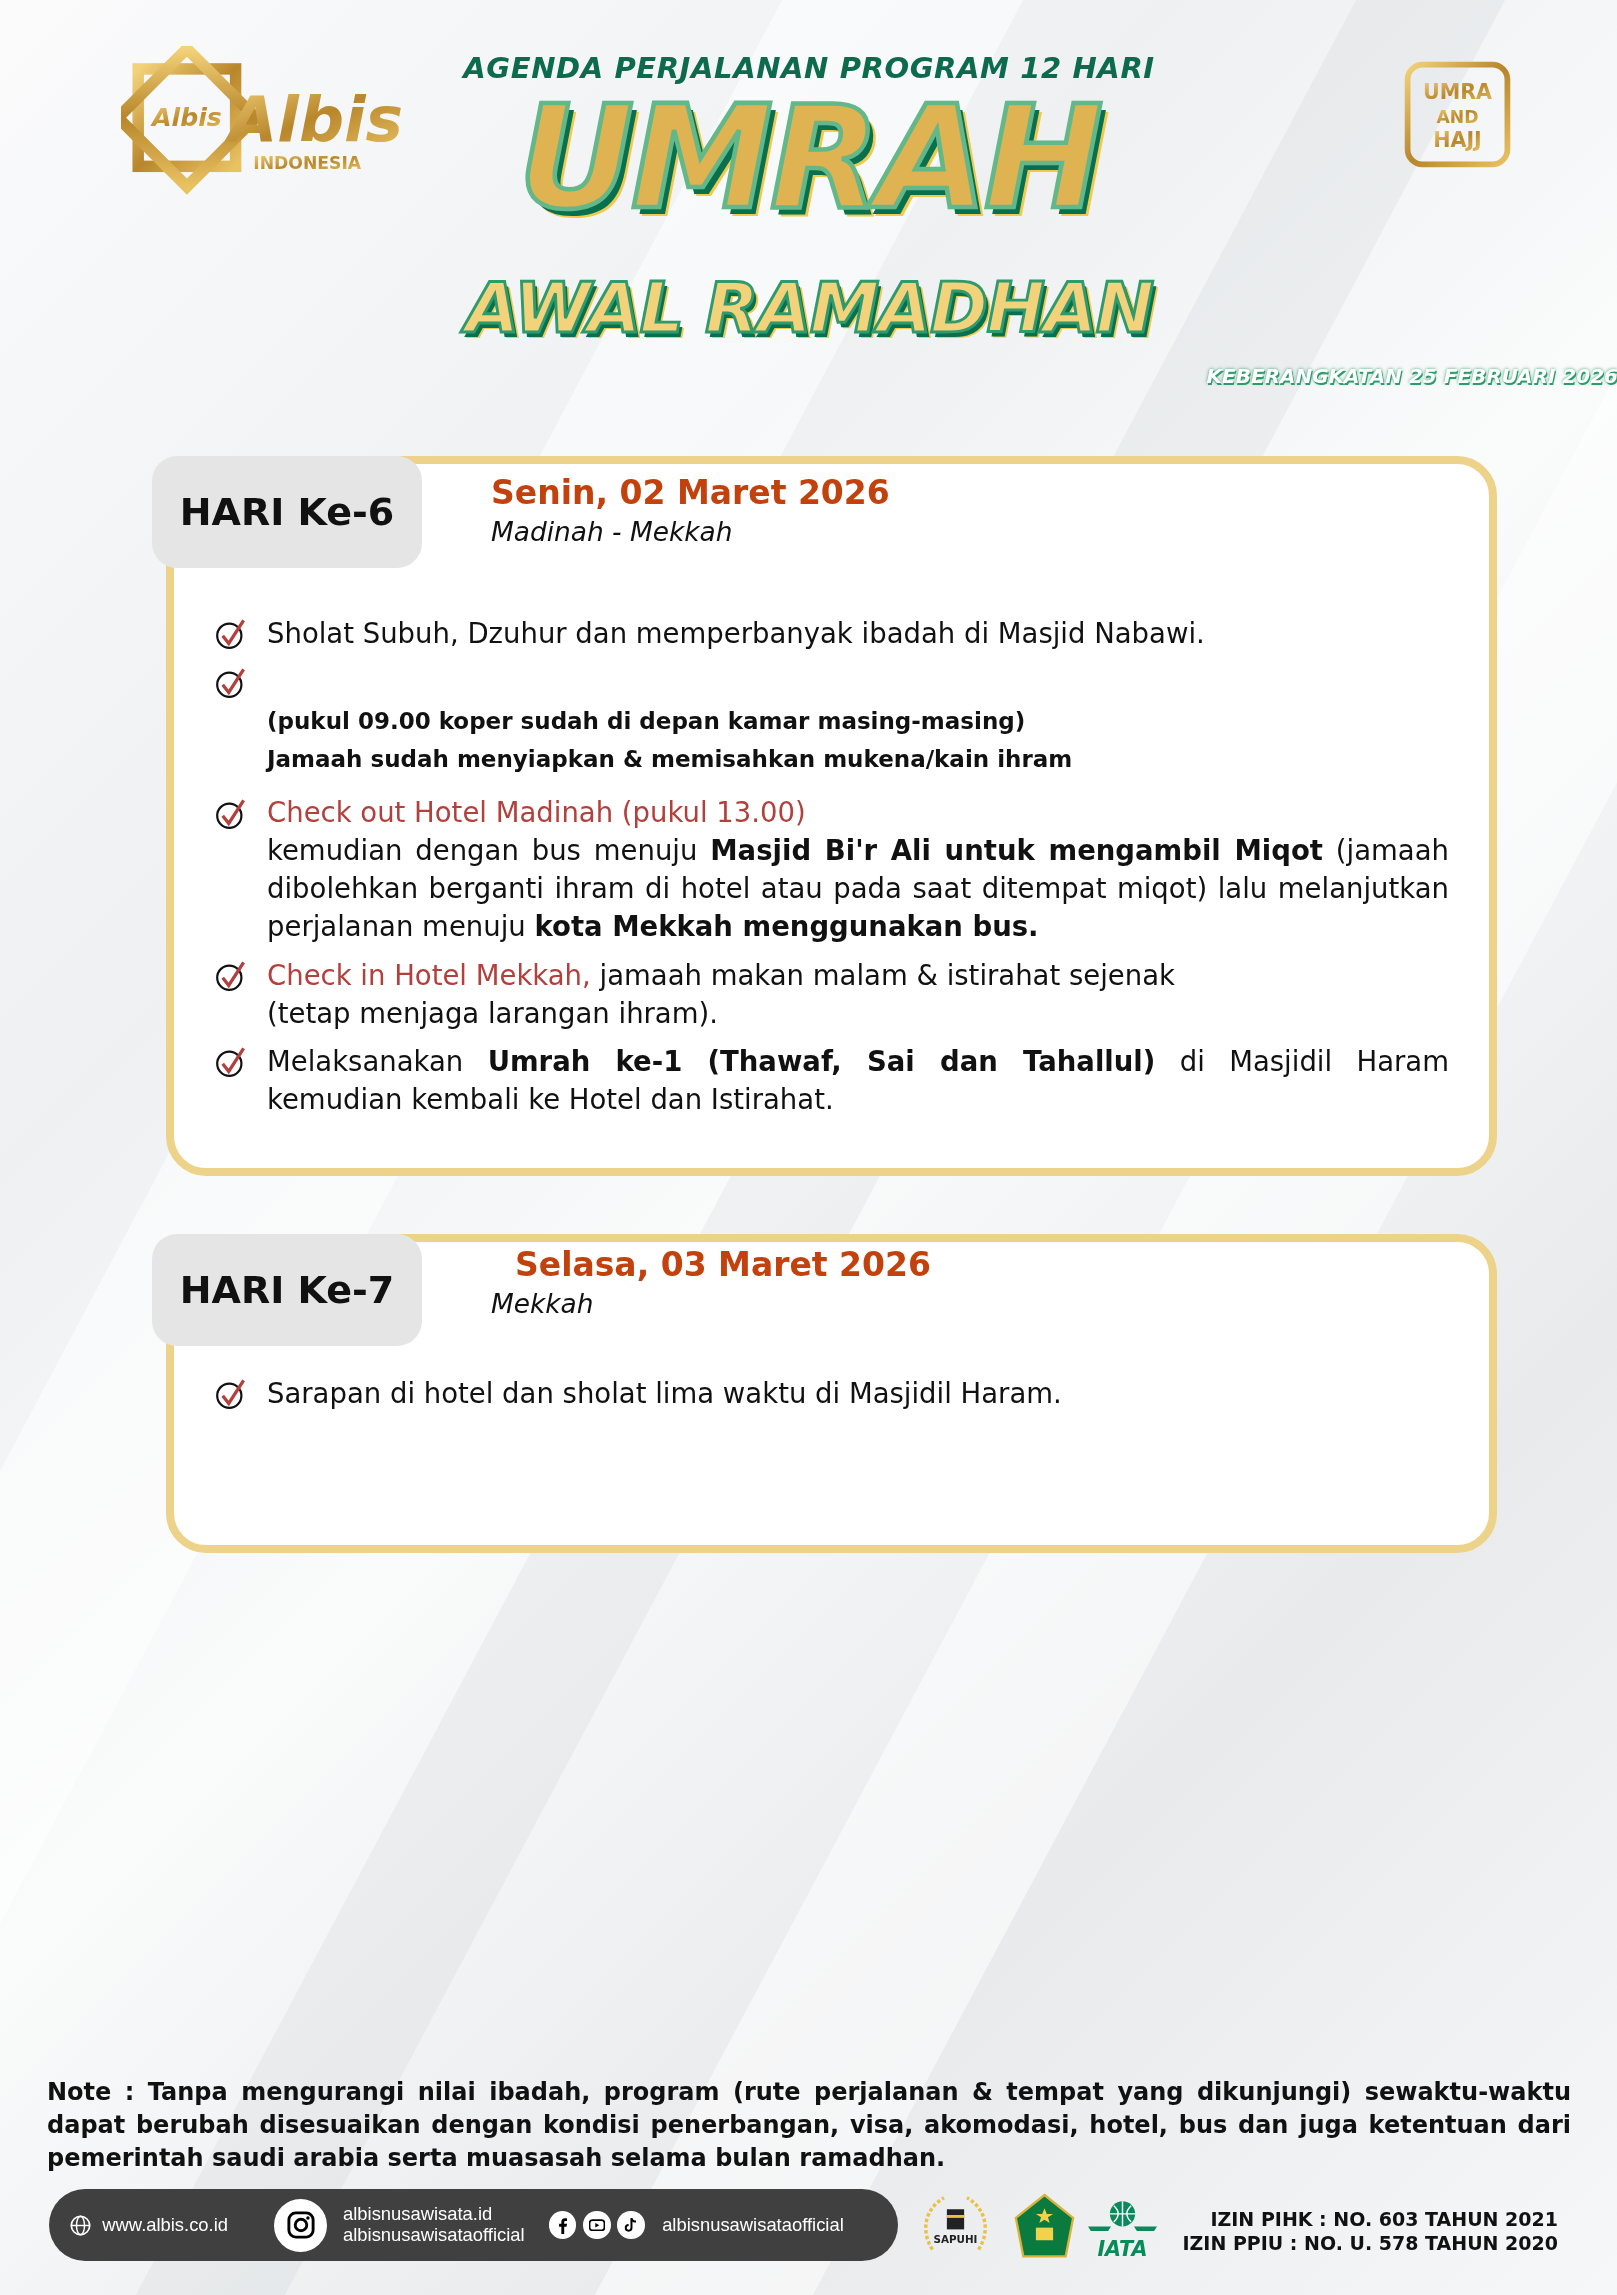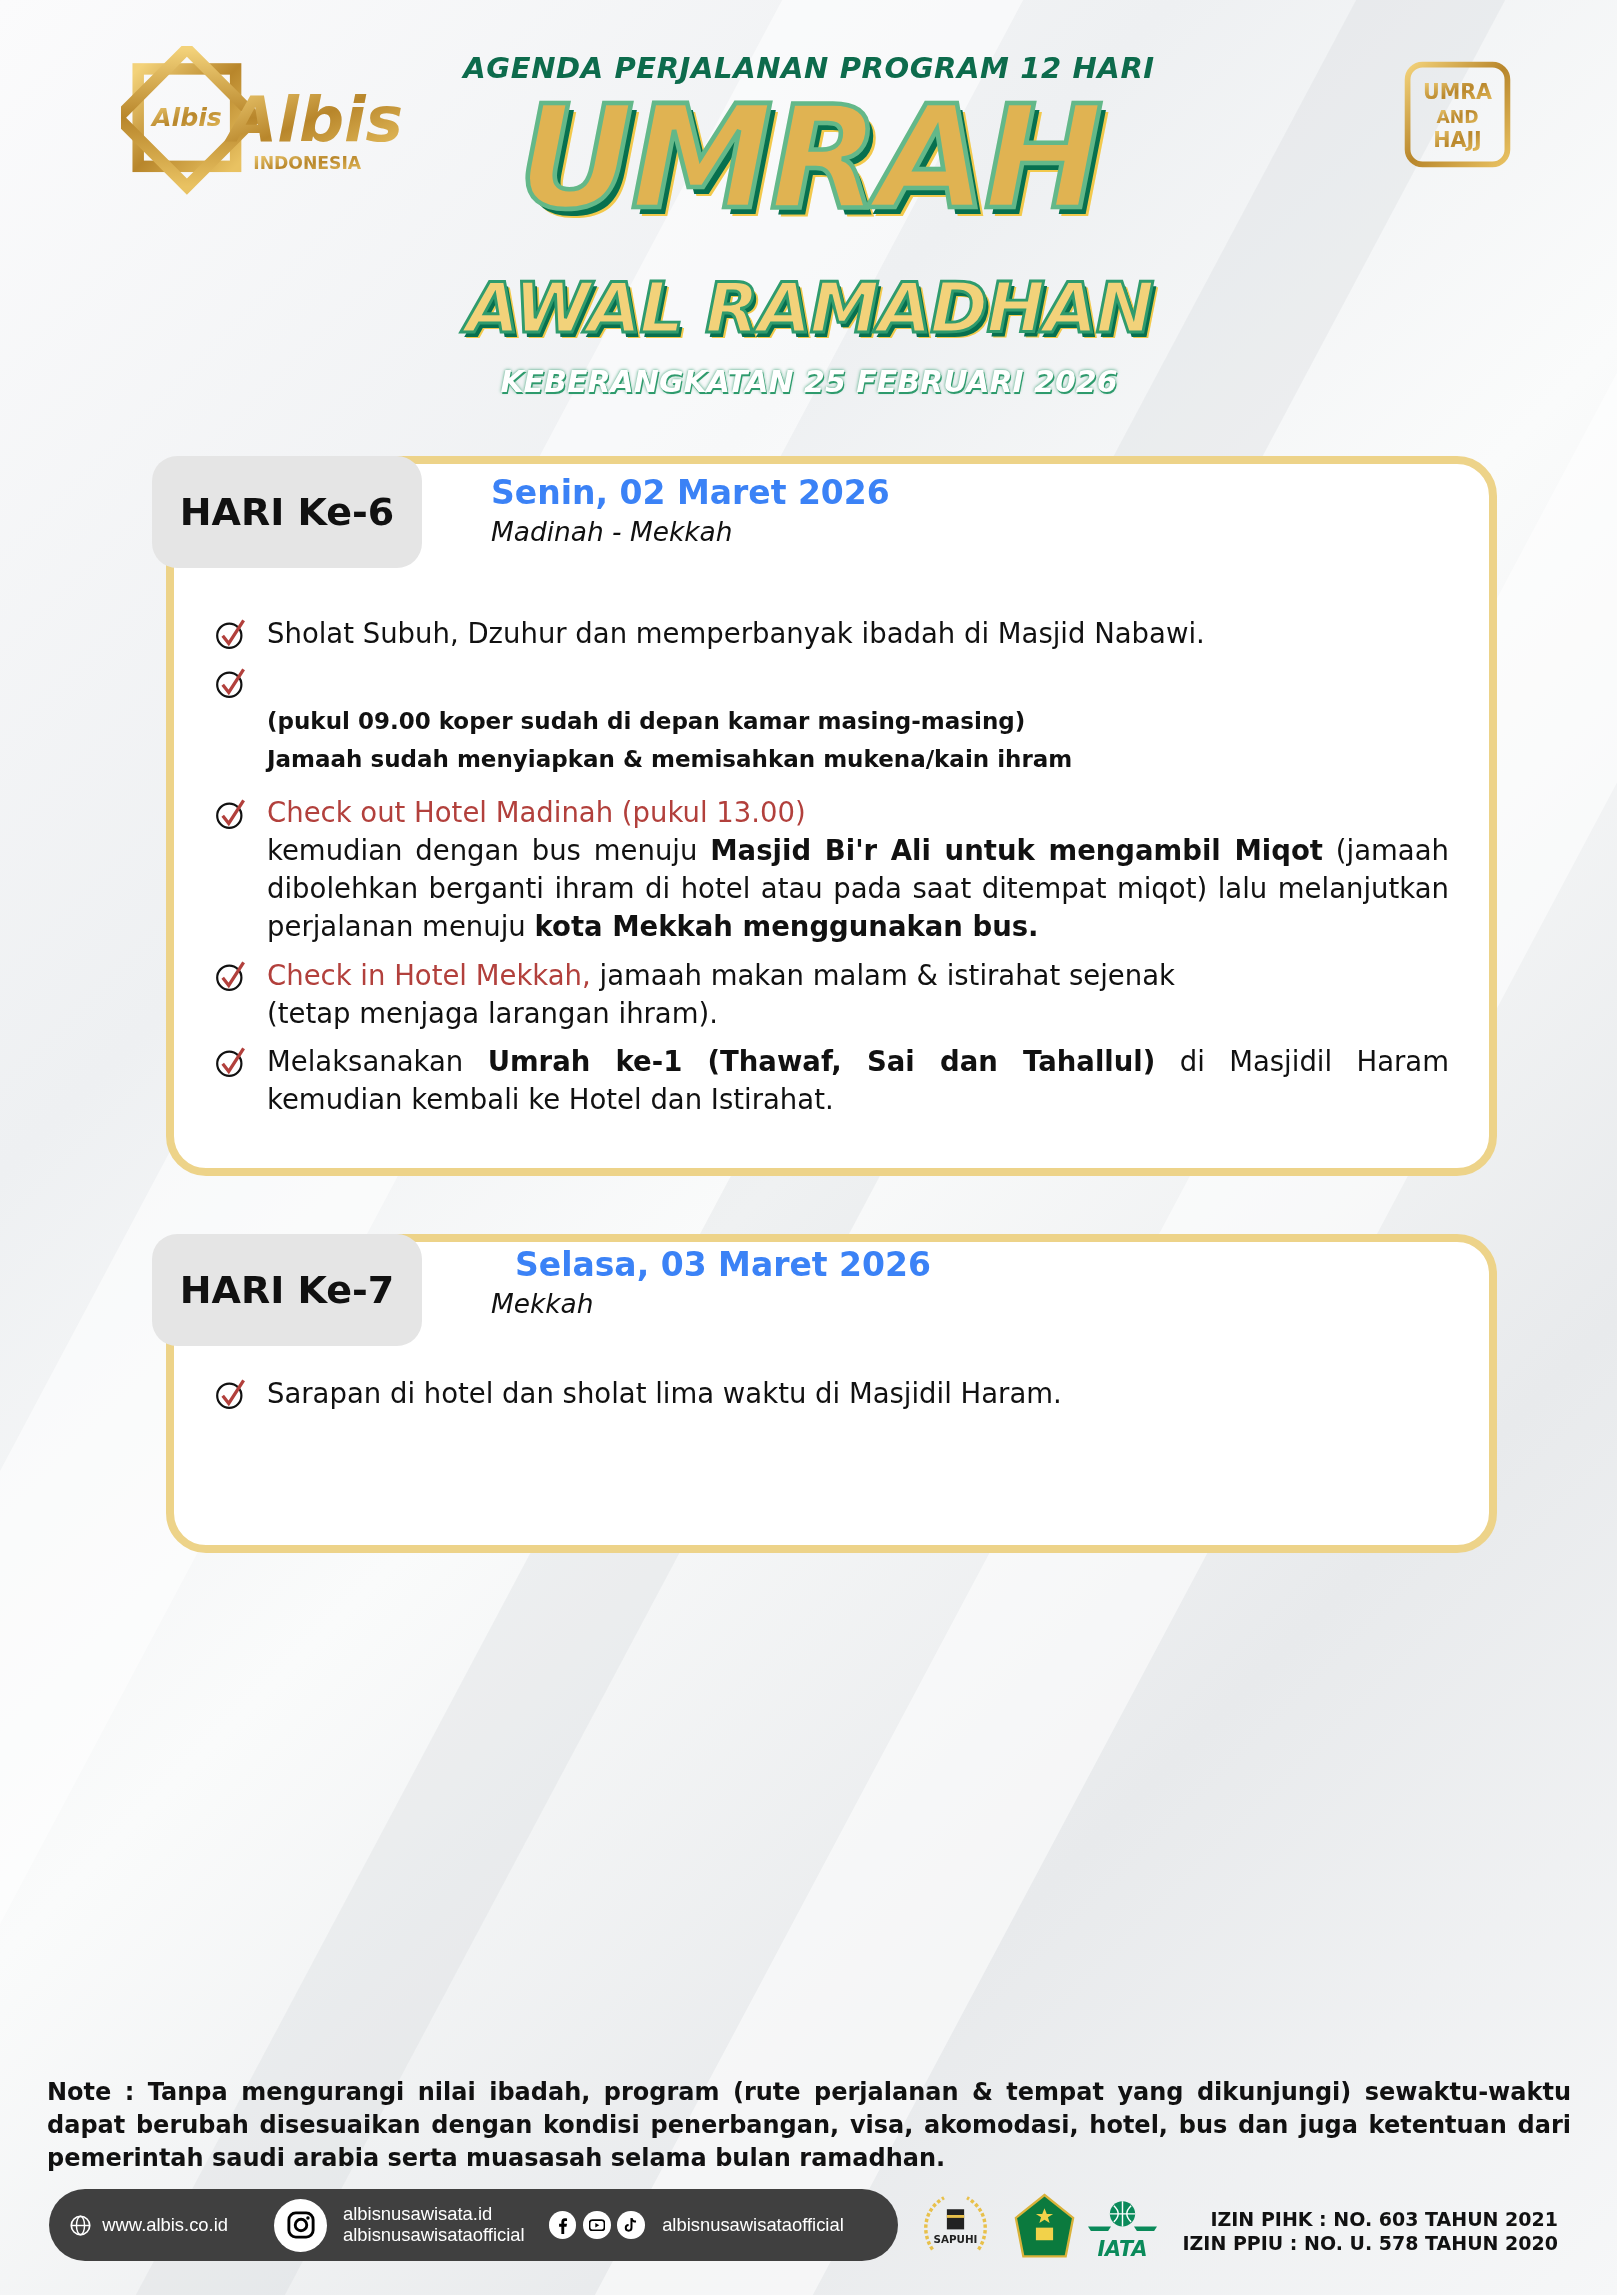--- a/index.html
+++ b/index.html
@@ -27,23 +27,23 @@
     text-shadow: 5.7px 6.9px 0 #07704f, 8px 9.2px 0 #f2c94c;
   }
   .hdr-awal {
     position: absolute; left: 0; right: 0; top: 273px; text-align: center;
     font-family: "DejaVu Sans", sans-serif; font-weight: bold; font-style: italic;
     font-size: 70px; line-height: 1; color: #f2d27a; letter-spacing: -1.7px;
     -webkit-text-stroke: 2.9px #2f9b6d;
     text-shadow: 3.4px 4.6px 0 #07704f, 5.2px 6.3px 0 #f2c94c;
   }
   .hdr-date {
-    position: absolute; left: 0; right: 0; top: 364px; text-align: center;
-    font-family: "DejaVu Sans", sans-serif; font-weight: bold; font-style: italic;
-    font-size: 30px; color: #ffffff;
+    position: absolute; left: 0; right: 0; top: 364px; text-align: right;
+    font-family: "DejaVu Sans", sans-serif; font-weight: bold; font-style: italic;
+    font-size: 20px; color: #ffffff;
     text-shadow: 0 0 3.4px #2f9b6d, 1.1px 1.7px 0 #2f9b6d;
   }
 
   
   .card {
     position: absolute; left: 166px; width: 1331px;
     background: #ffffff; border: 8px solid #edd389; border-radius: 40px;
     box-sizing: border-box;
   }
   .card1 { top: 456px; height: 720px; }
@@ -51,21 +51,21 @@
   .day-badge {
     position: absolute; left: 152px; width: 270px; height: 112px;
     background: #e5e5e5; border-radius: 25px;
     display: flex; align-items: center; justify-content: center;
     font-family: "DejaVu Sans", sans-serif; font-weight: bold; font-size: 38px; color: #111;
     z-index: 2;
   }
   .badge1 { top: 456px; }
   .badge2 { top: 1234px; }
   .day-date {
-    position: absolute; left: 491px; font-size: 33px; font-weight: bold; color: #3b82f6;
+    position: absolute; left: 491px; font-size: 33px; font-weight: bold; color: #c2410c;
     font-family: "DejaVu Sans", sans-serif;
   }
   .day-route {
     position: absolute; left: 491px; font-size: 26.4px; font-style: italic; color: #111;
     font-family: "DejaVu Sans", sans-serif;
   }
   .items {
     position: absolute; left: 215px; width: 1234px;
     font-family: "DejaVu Sans", sans-serif; font-size: 27.5px; color: #111; line-height: 38px;
   }

